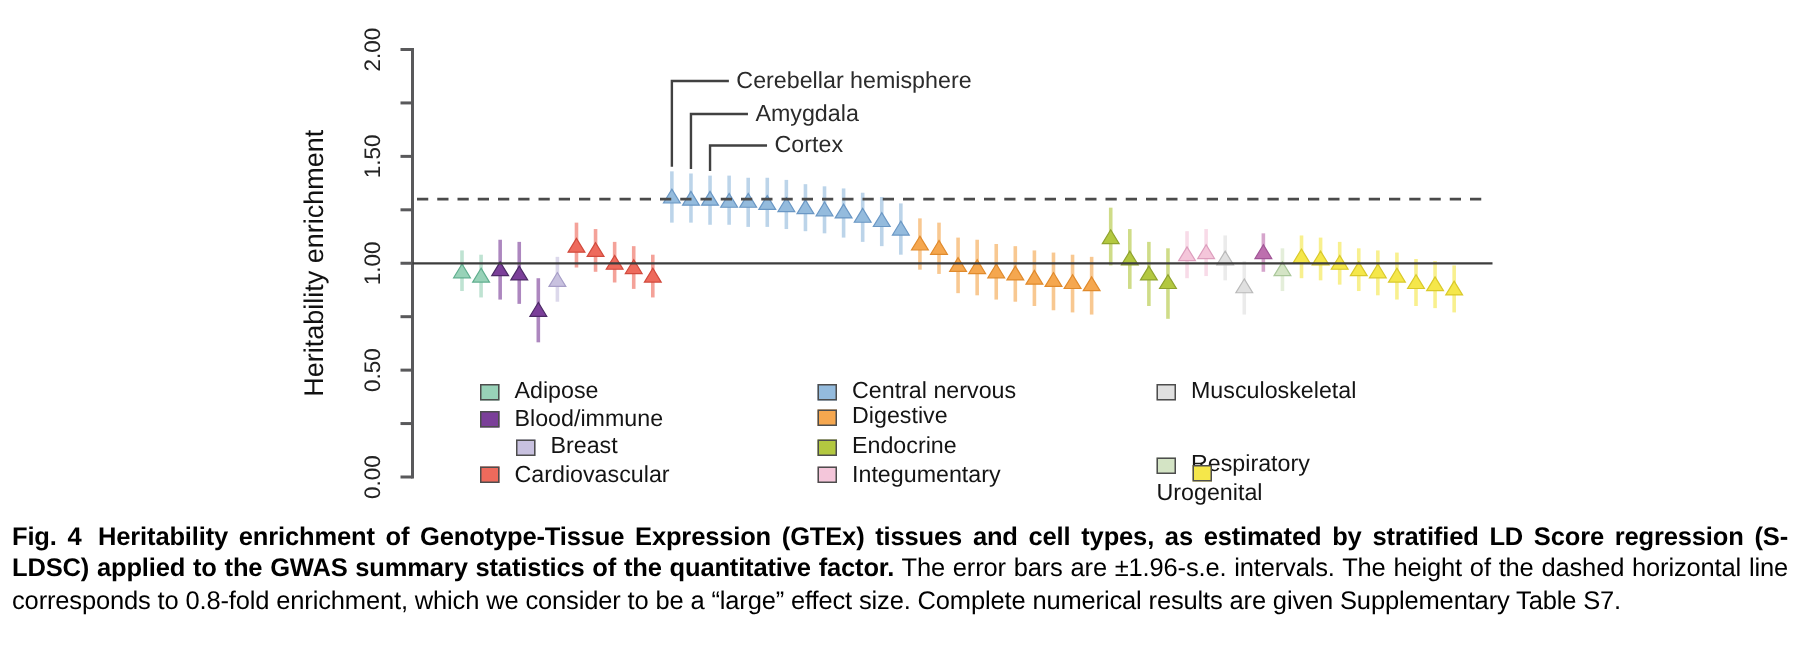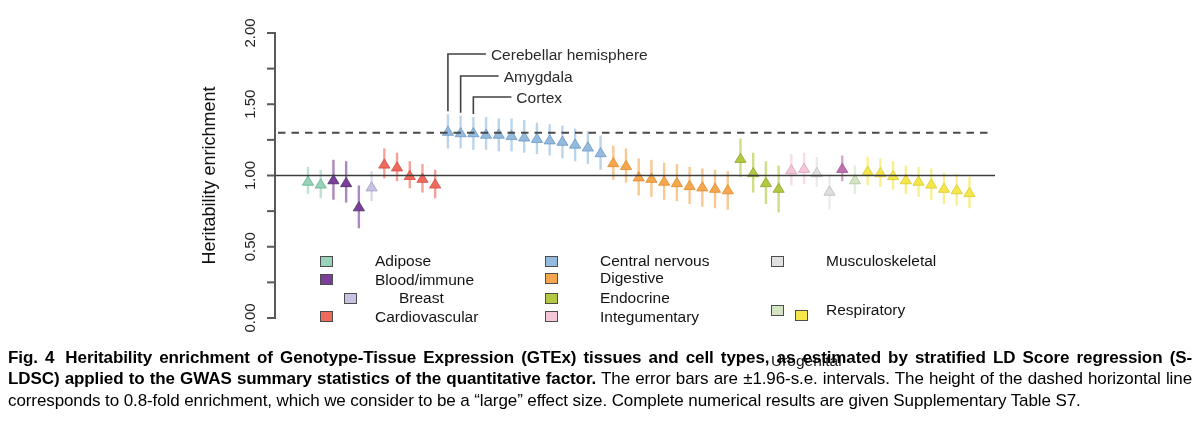--- a/index.html
+++ b/index.html
@@ -1,20 +1,20 @@
 <!DOCTYPE html>
 <html><head>
 <meta charset="utf-8">
 <style>
   html,body{margin:0;padding:0;background:#fff;}
   body{width:1200px;height:440px;font-family:"Liberation Sans",sans-serif;}
   .figure{position:relative;width:1200px;height:440px;background:#fff;overflow:hidden;}
   #chart{position:absolute;left:0;top:0;}
   .legend{position:absolute;left:0;top:0;width:1200px;height:340px;pointer-events:none;}
-  .legend-item{position:absolute;display:flex;align-items:center;height:14px;gap:32px;}
+  .legend-item{position:absolute;display:flex;align-items:center;height:14px;}
   .swatch{width:13px;height:11px;border:1.5px solid #4d4d4d;box-sizing:border-box;margin-right:10px;flex:0 0 auto;}
   .legend-label{font-size:15.5px;color:#141414;line-height:1;white-space:nowrap;}
   .caption{position:absolute;left:8px;right:8px;top:347px;font-size:17px;line-height:21.3px;
            text-align:justify;color:#000;letter-spacing:-0.1px;}
   .caption .fig-label{font-weight:700;margin-right:11px;}
   .caption strong{font-weight:700;}
 </style>
 </head>
 <body>
 

